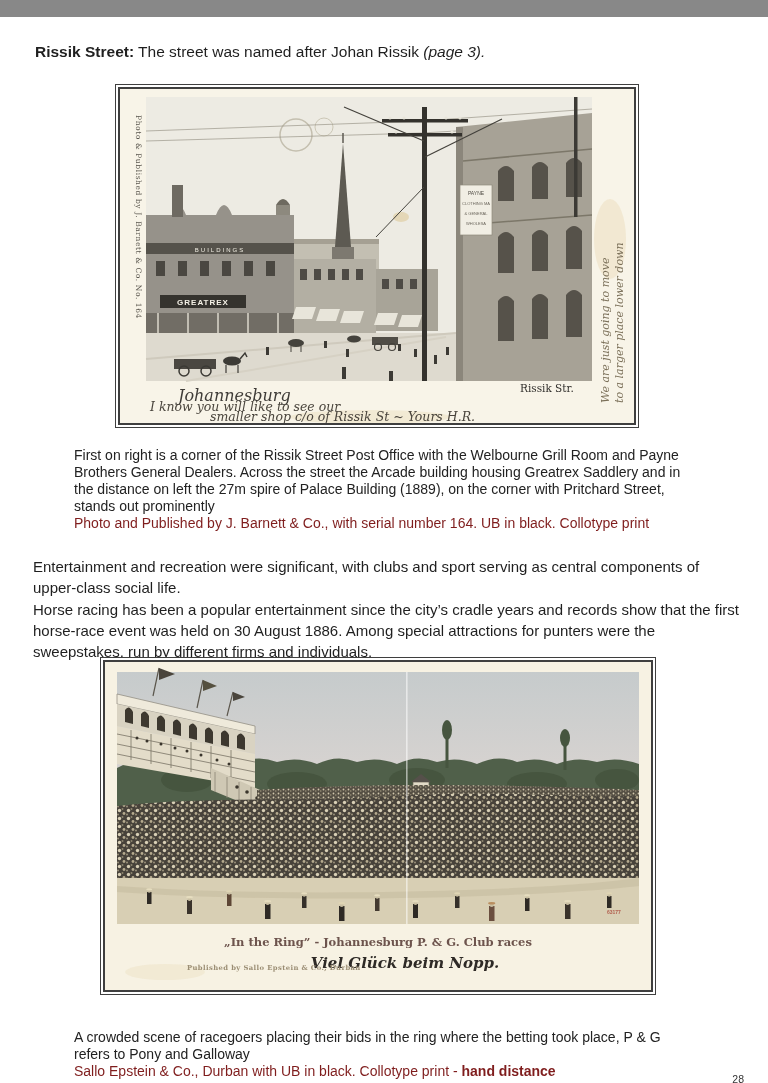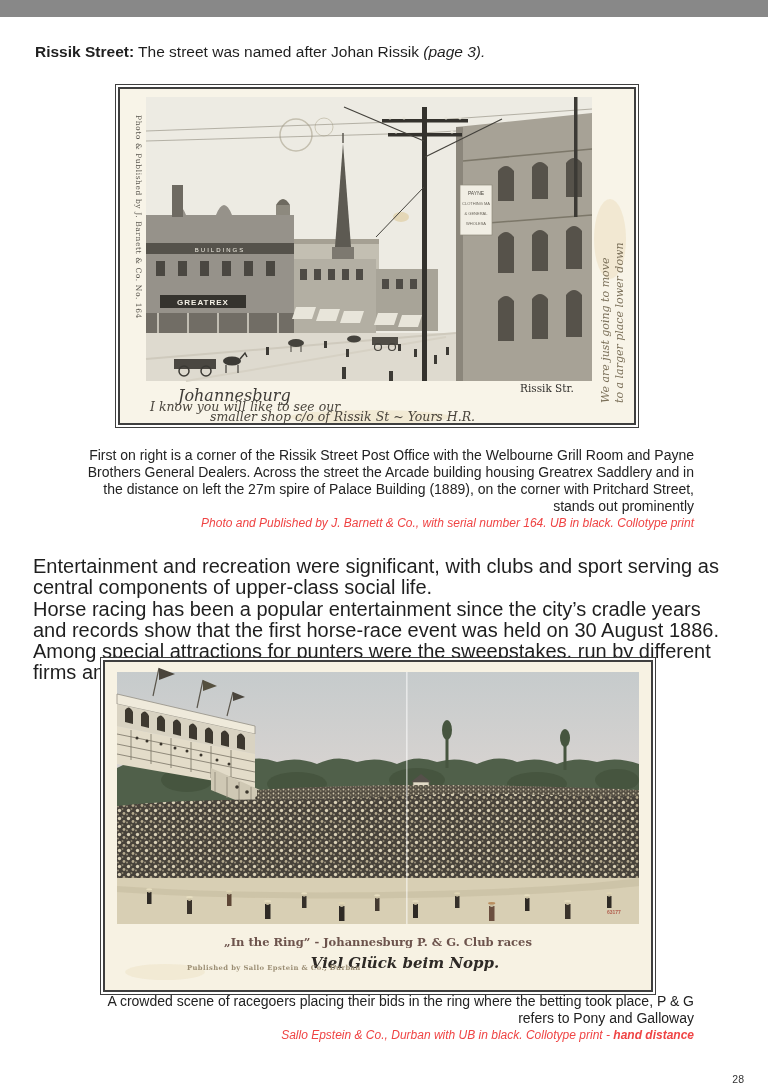--- a/index.html
+++ b/index.html
@@ -6,25 +6,25 @@
   .page{
     position:relative;width:768px;height:1083px;background:#ffffff;
     font-family:"Liberation Sans",sans-serif;color:#1f1f1f;overflow:hidden;
     margin:17px auto;
   }
   .h1{position:absolute;left:35px;top:25px;font-size:15.5px;line-height:19px;}
   .h1 .b{font-weight:bold;}
   .h1 .i{font-style:italic;}
   .frame{position:absolute;border:1px solid #3f3f3f;padding:2px;background:#ffffff;}
   .frame-inner{border:2px solid #3f3f3f;padding:0;background:#ffffff;}
-  .caption{position:absolute;text-align:right;font-size:14px;line-height:17px;color:#222;}
-  .credit{font-style:italic;font-size:12px;line-height:17px;color:#ef4444;}
+  .caption{position:absolute;text-align:left;font-size:14px;line-height:17px;color:#222;}
+  .credit{font-size:14px;line-height:17px;color:#7f1d1d;}
   .credit .emph{font-weight:bold;}
   .sec-h{position:absolute;left:33px;top:529px;font-size:15.5px;font-weight:bold;}
-  .para{position:absolute;left:33px;width:706px;font-size:20px;line-height:21px;}
+  .para{position:absolute;left:33px;width:706px;font-size:15px;line-height:21px;}
   .pagenum{position:absolute;right:24px;top:1056px;font-size:10.5px;color:#333;}
   svg{display:block;}
 </style>
 </head>
 <body>
 
 <div class="page">
 
   <div class="h1">
     <span class="b">Rissik Street:</span><span> The street was named after Johan Rissik </span><span class="i">(page 3).</span>
@@ -389,20 +389,20 @@
           <text x="490" y="242" font-size="5" font-family="Liberation Sans,sans-serif" fill="#b2604f">63177</text>
         </g>
 
         <text x="273" y="284" font-size="11.5" font-family="DejaVu Serif,serif" fill="#6d544d" text-anchor="middle">„In the Ring”  -  Johannesburg P. &amp; G. Club races</text>
         <text x="300" y="306" font-size="15" font-family="DejaVu Serif,serif" font-style="italic" fill="#2e2a26" text-anchor="middle">Viel Glück beim Nopp.</text>
         <text x="82" y="308" font-size="6.8" font-family="DejaVu Serif,serif" fill="#9b8e74" letter-spacing="0.4">Published by Sallo Epstein &amp; Co., Durban</text>
       </svg>
     </div>
   </div>
 
-  <div class="caption" style="left:74px;top:976px;width:620px;">
+  <div class="caption" style="left:74px;top:1012px;width:620px;">
     <div>A crowded scene of racegoers placing their bids in the ring where the betting took place, P &amp; G refers to Pony and Galloway</div>
     <div class="credit"><span>Sallo Epstein &amp; Co., Durban with UB in black. Collotype print - </span><span class="emph">hand distance</span></div>
   </div>
 
   <div class="pagenum">28</div>
 
 </div>
 
 </body></html>

